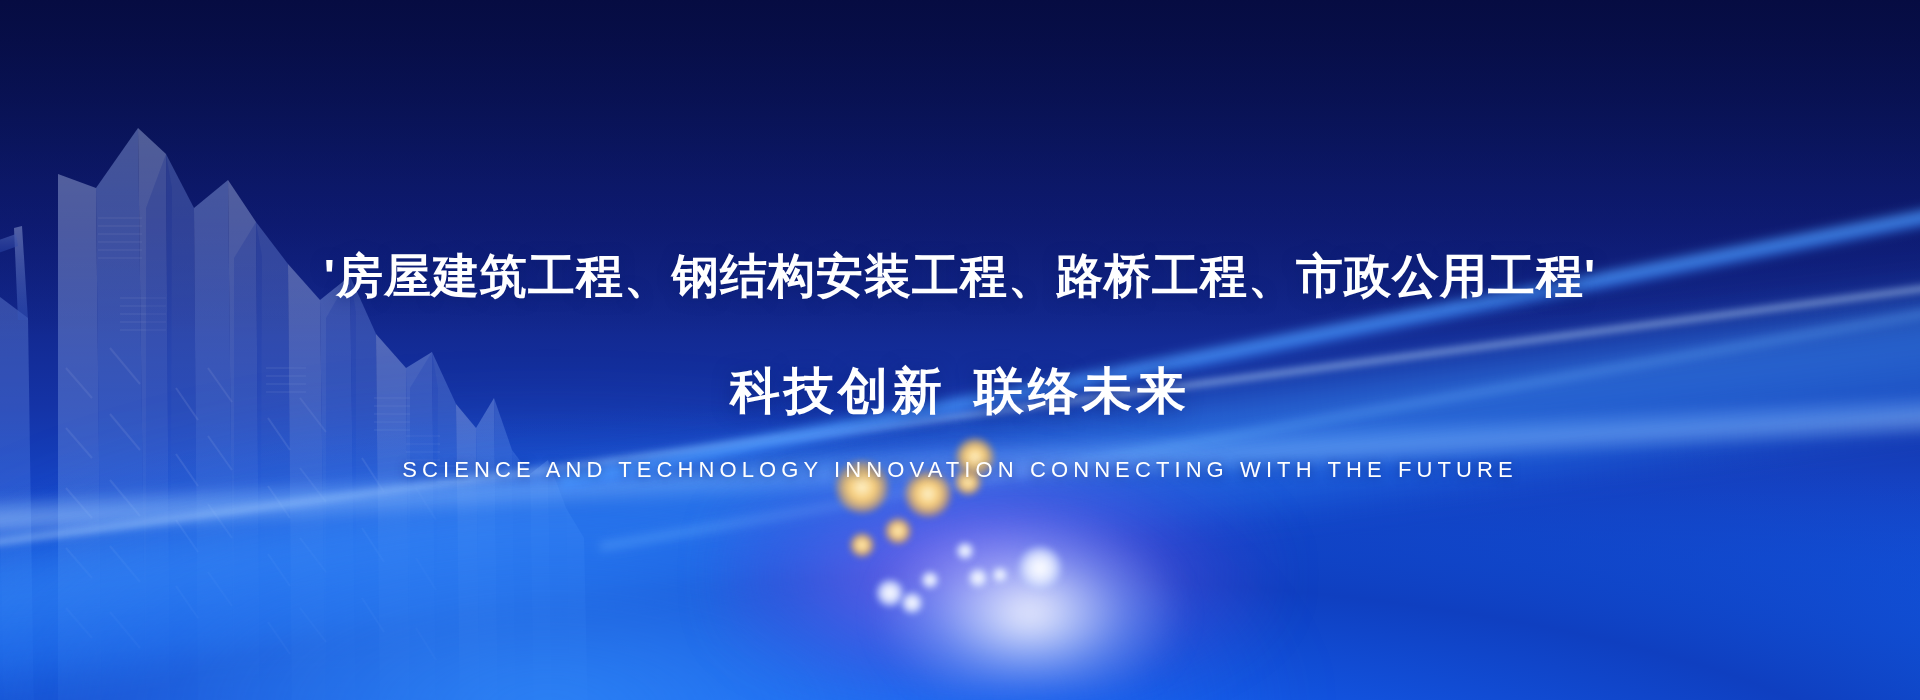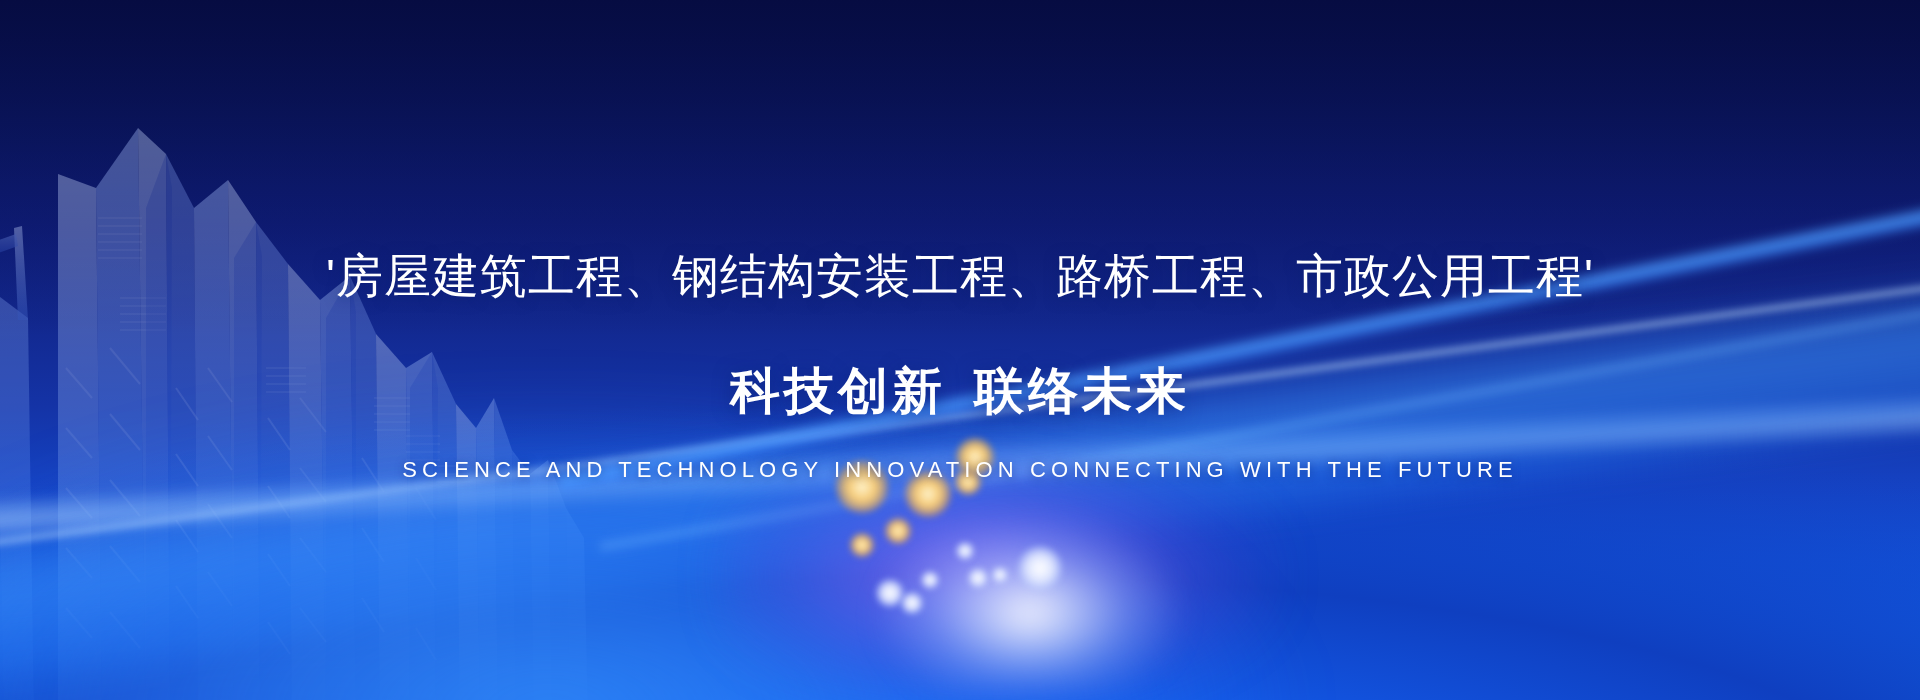--- a/index.html
+++ b/index.html
@@ -161,21 +161,21 @@
     position:absolute;
     left:0; top:0; width:100%;
     text-align:center;
     color:#fff;
   }
   .title-main{
     position:absolute;
     left:0; top:247px; width:100%;
     font-size:47px;
     line-height:58px;
-    font-weight:400;
+    font-weight:700;
     letter-spacing:1px;
     white-space:nowrap;
     text-shadow:0 2px 14px rgba(10,30,110,.55);
   }
   .title-sub{
     position:absolute;
     left:0; top:352px; width:100%;
     font-size:50px;
     line-height:78px;
     font-weight:700;

